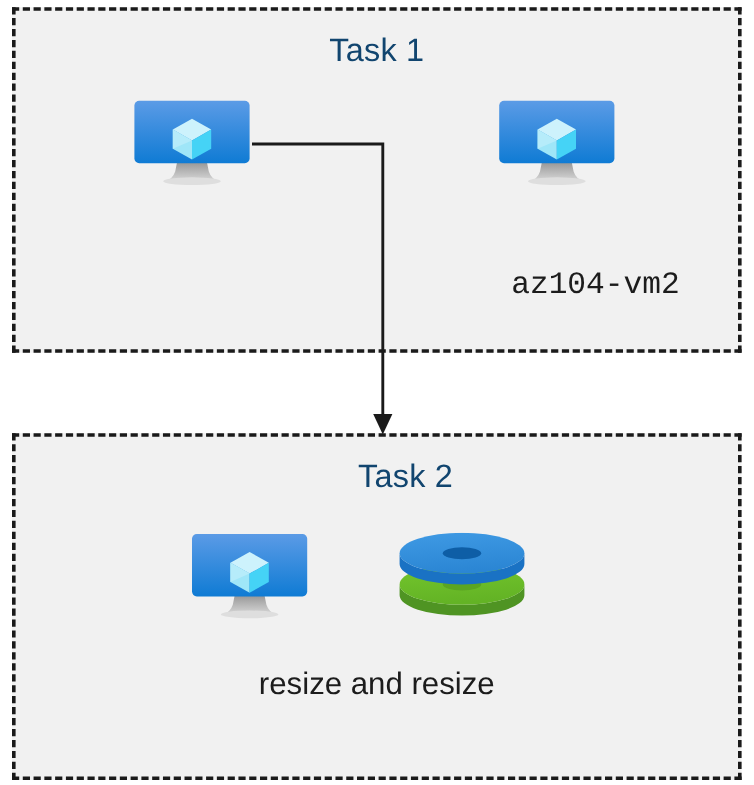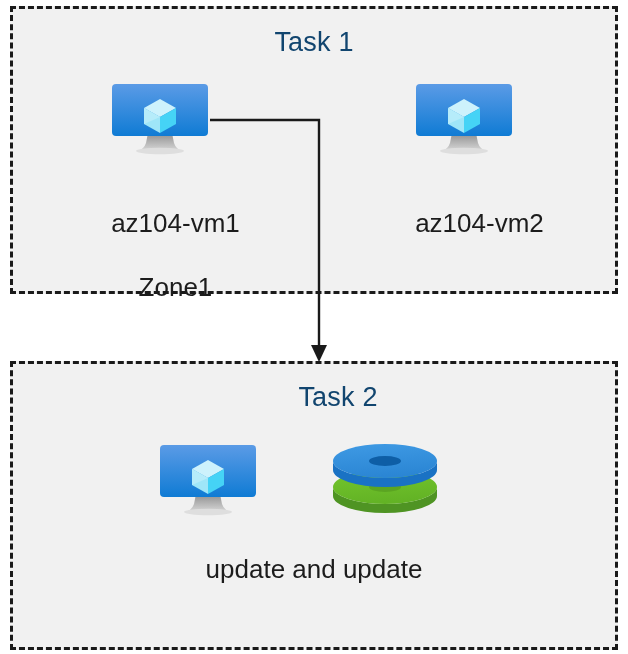--- a/index.html
+++ b/index.html
@@ -73,21 +73,21 @@
   
   .node-caption {
     position: absolute;
     text-align: center;
     color: #1c1c1c;
     font-size: 26px;
     line-height: 32px;
     white-space: pre;
   }
   #vm1-caption { left: 45px; top: 175px; width: 232px; }
-  #vm2-caption { left: 349px; top: 175px; width: 232px; }
+  #vm2-caption { left: 349px; top: 189px; width: 232px; font-family: Liberation Mono, monospace; }
   #task2-caption {
     left: 94px;
     top: 553px;
     width: 440px;
     text-align: center;
     font-size: 26px;
     line-height: 32px;
     color: #1c1c1c;
     position: absolute;
   }
@@ -125,24 +125,20 @@
       <ellipse cx="50" cy="68" rx="24" ry="3.2" fill="#dedede"></ellipse>
       <rect x="2" y="1" width="96" height="52" rx="4" ry="4" fill="url(#scr1)"></rect>
       <g>
         <path d="M50 16 L66 25 L50 34 L34 25 Z" fill="#cdf2fc"></path>
         <path d="M34 25 L50 34 L50 50 L34 41 Z" fill="#9fe6f8"></path>
         <path d="M66 25 L50 34 L50 50 L66 41 Z" fill="#45d3f6"></path>
         <path d="M34 25 L50 34 L34 41 Z" fill="#b6ecfa"></path>
       </g>
     </svg>
   </div>
-  <div class="node-caption" id="vm1-caption">
-    <span>az104-vm1</span><br>
-    <span>Zone1</span>
-  </div>
 
   <div class="vm-icon" id="vm2-icon">
     <svg viewBox="0 0 100 72" width="100" height="72" aria-hidden="true">
       <defs>
         <linearGradient id="scr2" x1="0" y1="0" x2="0" y2="1">
           <stop offset="0" stop-color="#5b9be6"></stop>
           <stop offset="1" stop-color="#0f7bd4"></stop>
         </linearGradient>
         <linearGradient id="std2" x1="0" y1="0" x2="0" y2="1">
           <stop offset="0" stop-color="#8e8e8e"></stop>
@@ -211,20 +207,20 @@
       </g>
 
       <g>
         <path d="M2 26 a52 17 0 0 0 104 0 l0 -9 a52 17 0 0 1 -104 0 z" fill="#1a72c4"></path>
         <ellipse cx="54" cy="17" rx="52" ry="17" fill="url(#blueTop)"></ellipse>
         <ellipse cx="54" cy="17" rx="16" ry="5" fill="#0e5ea6"></ellipse>
       </g>
     </svg>
   </div>
 
-  <div id="task2-caption">update and update</div>
+  <div id="task2-caption">resize and resize</div>
 
   <svg id="connector-layer" viewBox="0 0 628 654" width="628" height="654">
     <path d="M 210 120 L 319 120 L 319 352" fill="none" stroke="#1a1a1a" stroke-width="2.4" stroke-linecap="butt"></path>
     <path d="M 319 362 L 311 345 L 327 345 Z" fill="#1a1a1a"></path>
   </svg>
 
 </div>
 
 </body></html>

